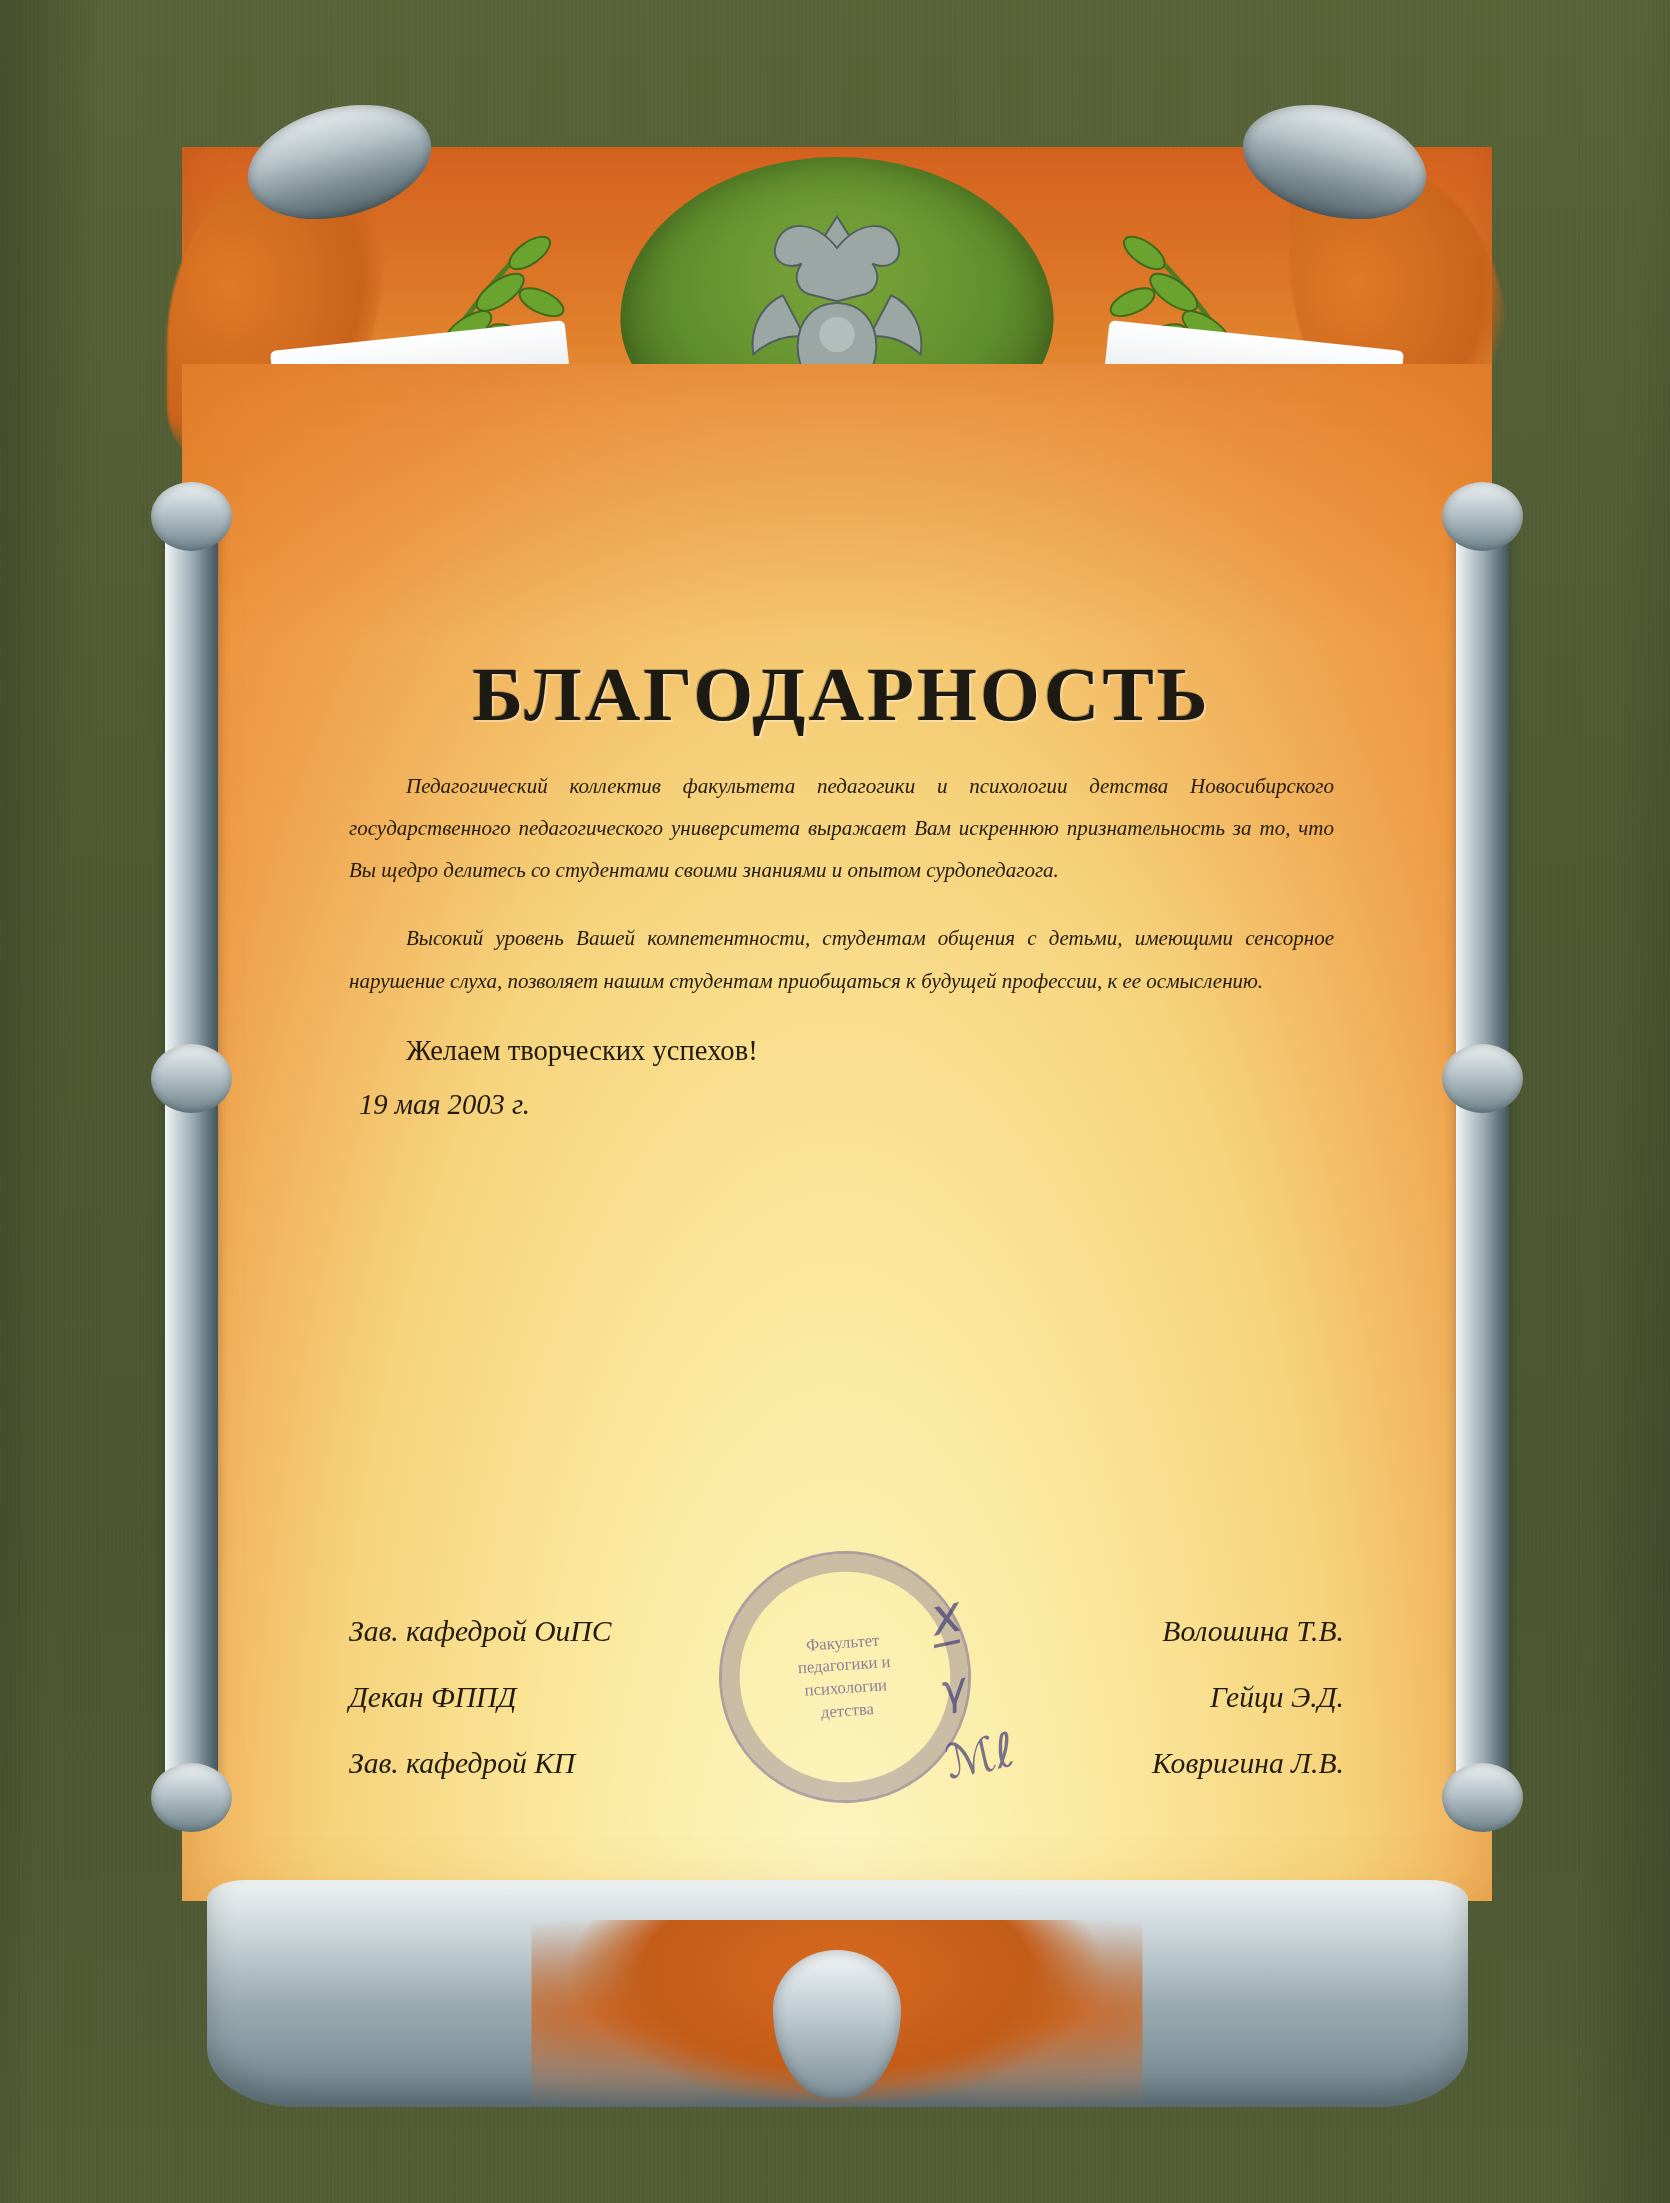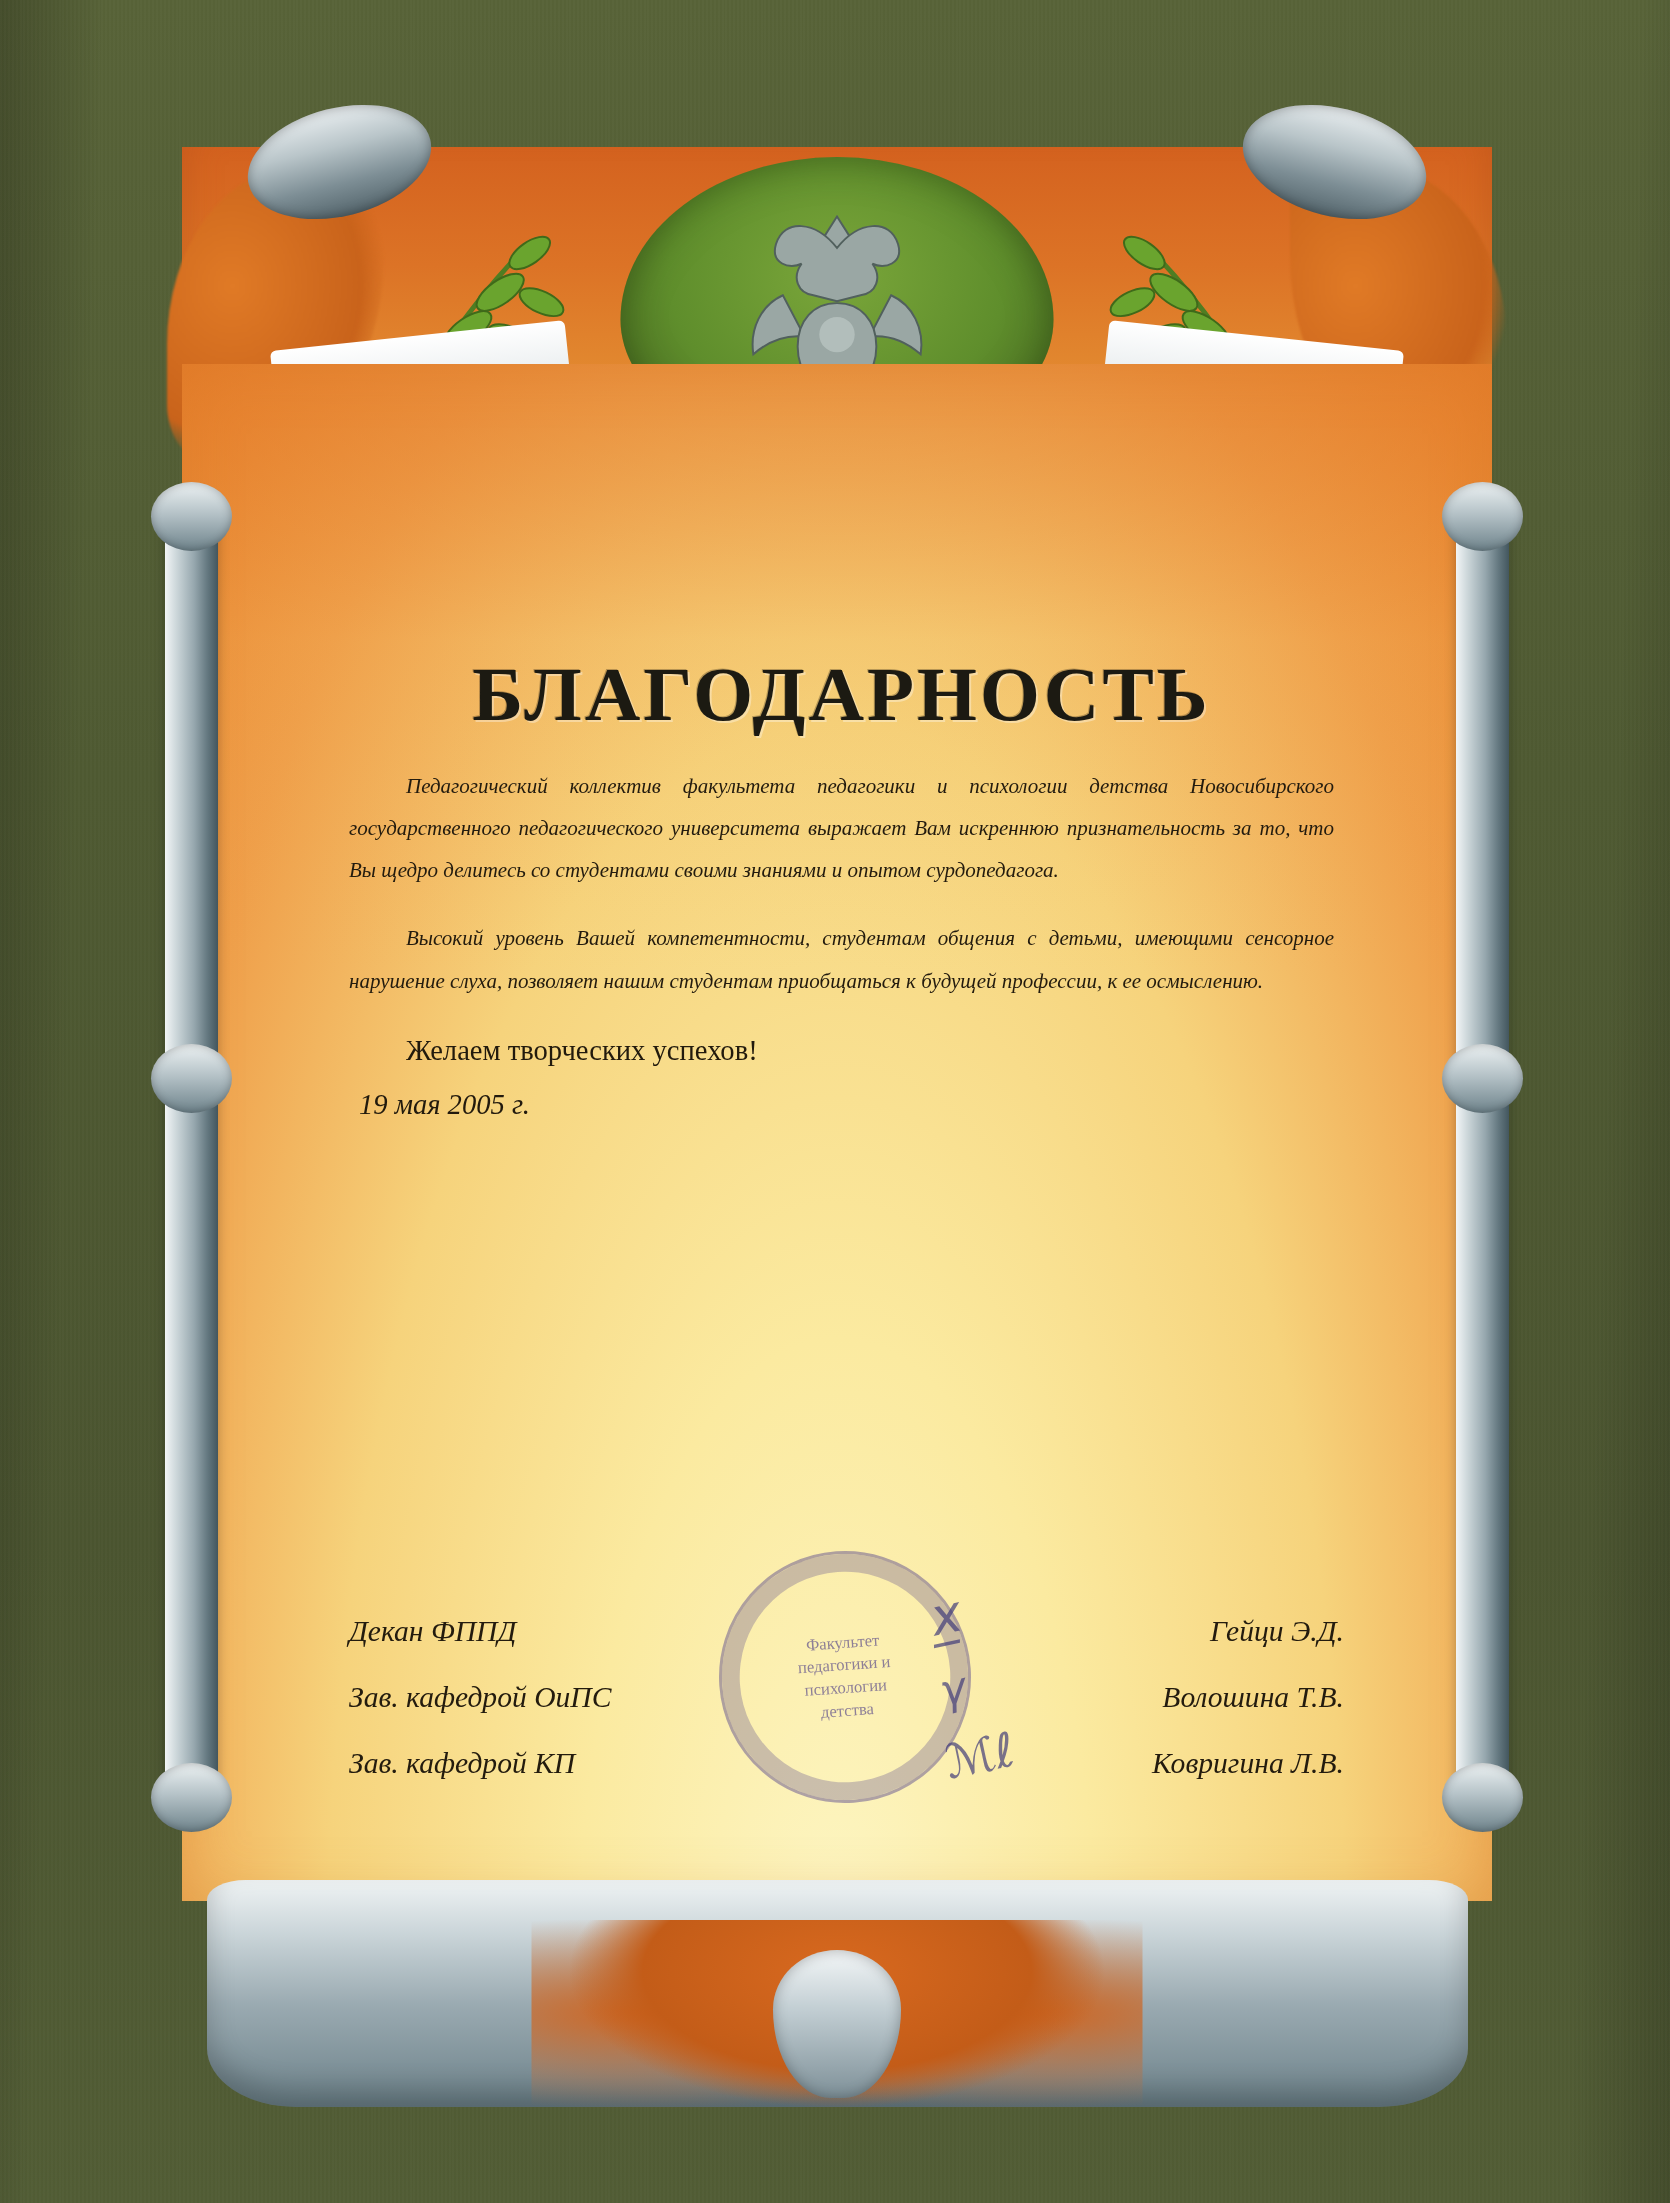--- a/index.html
+++ b/index.html
@@ -372,31 +372,31 @@
 
   <div class="banner-bottom"></div>
   <div class="bottom-orn"></div>
   <div class="bottom-shield"></div>
 
   <div class="content">
     <div class="doc-title">БЛАГОДАРНОСТЬ</div>
     <p class="para">Педагогический коллектив факультета педагогики и психологии детства Новосибирского государственного педагогического университета выражает Вам искреннюю признательность за то, что Вы щедро делитесь со студентами своими знаниями и опытом сурдопедагога.</p>
     <p class="para">Высокий уровень Вашей компетентности, студентам общения с детьми, имеющими сенсорное нарушение слуха, позволяет нашим студентам приобщаться к будущей профессии, к ее осмыслению.</p>
     <div class="wish">Желаем творческих успехов!</div>
-    <div class="date">19 мая 2005 г.</div>
+    <div class="date">19 мая 2003 г.</div>
   </div>
 
   <div class="signatures">
+    <div class="sig-row">
+      <span class="sig-role">Зав. кафедрой ОиПС</span>
+      <span class="sig-name">Волошина Т.В.</span>
+    </div>
     <div class="sig-row">
       <span class="sig-role">Декан ФППД</span>
       <span class="sig-name">Гейци Э.Д.</span>
-    </div>
-    <div class="sig-row">
-      <span class="sig-role">Зав. кафедрой ОиПС</span>
-      <span class="sig-name">Волошина Т.В.</span>
     </div>
     <div class="sig-row">
       <span class="sig-role">Зав. кафедрой КП</span>
       <span class="sig-name">Ковригина Л.В.</span>
     </div>
   </div>
 
   <div class="stamp">
     <div class="stamp-inner">
       <div>Факультет</div>

